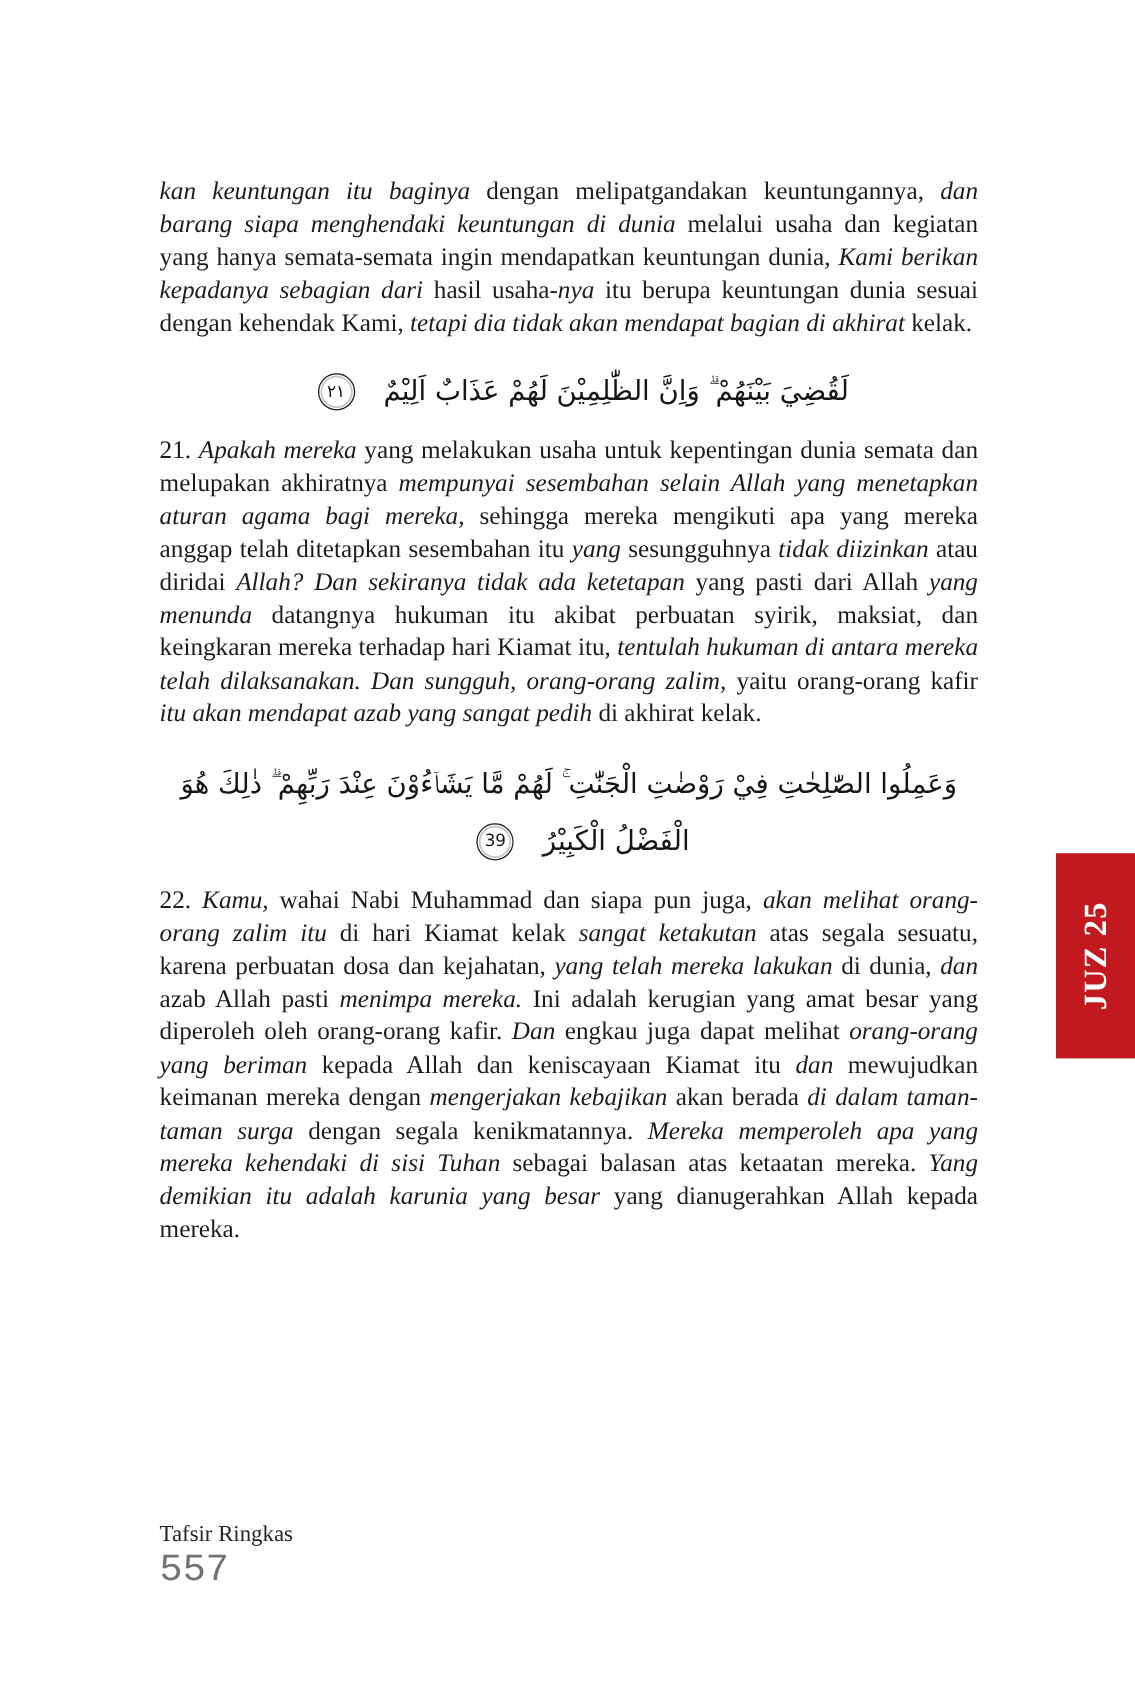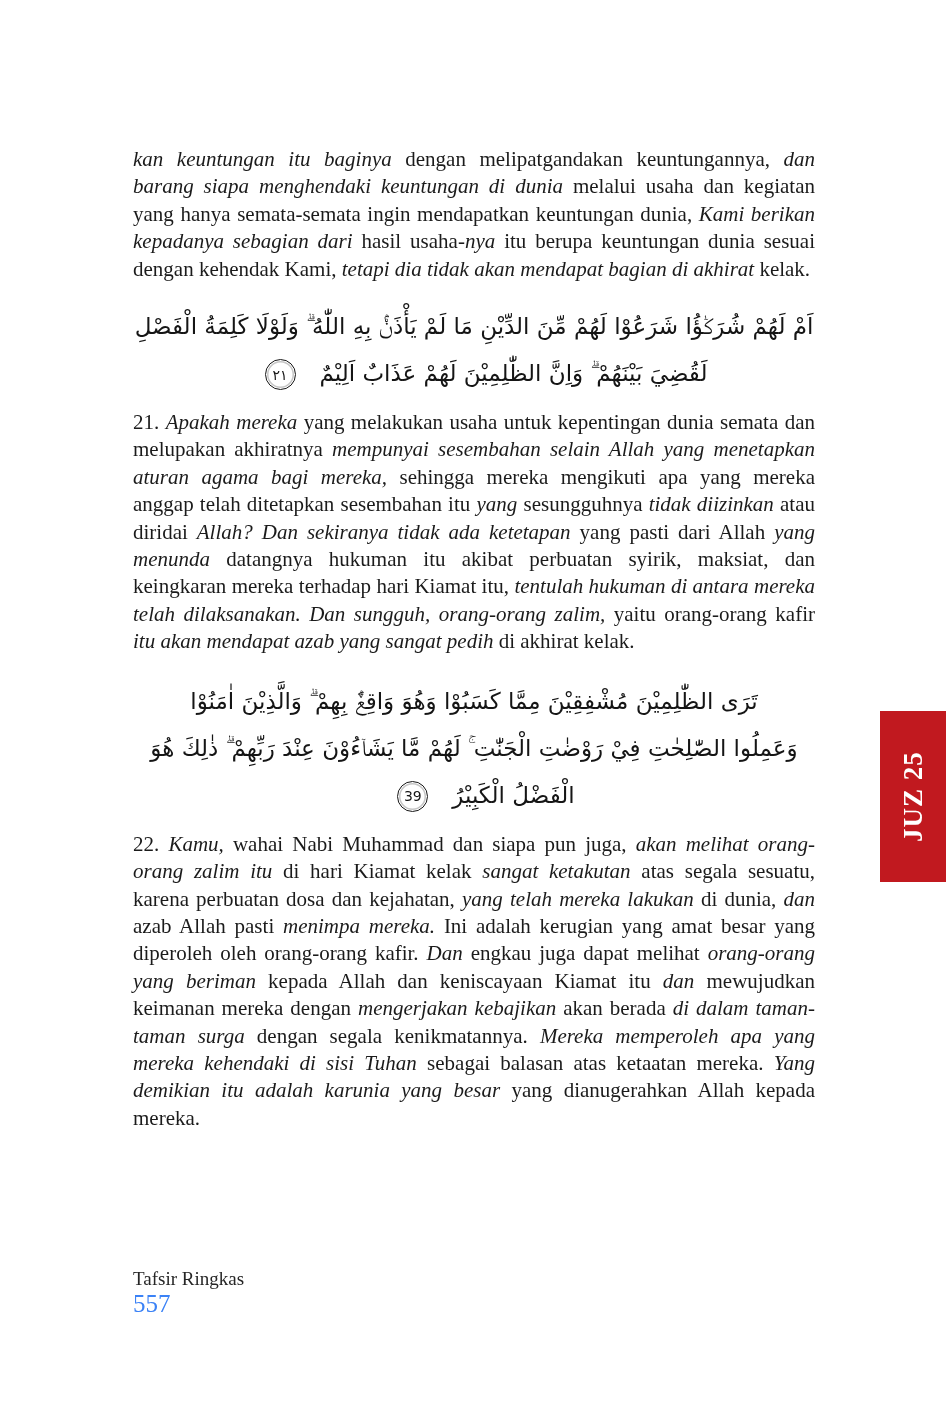--- a/index.html
+++ b/index.html
@@ -36,38 +36,36 @@
   }
   .juz-label{
     color:#ffffff;font-family:"Liberation Serif", serif;font-weight:bold;
     font-size:27px;letter-spacing:1px;transform:rotate(-90deg);white-space:nowrap;
   }
   .footer{
     position:absolute;left:133px;top:1268px;width:682px;
     display:flex;justify-content:space-between;align-items:baseline;flex-direction:column;
   }
   .footer-left{font-size:19px;color:#262626;}
-  .footer-right{font-size:25px;color:#3b82f6;}
+  .footer-right{font-size:32px;color:#737373;font-family:Liberation Mono, monospace;}
 </style>
 </head>
 <body>
 
 <div class="content">
 
   <p class="body-par"><em>kan keuntungan itu baginya </em><span>dengan melipatgandakan keuntungannya, </span><em>dan barang siapa menghendaki keuntungan di dunia </em><span>melalui usaha dan kegiatan yang hanya semata-semata ingin mendapatkan keuntungan dunia, </span><em>Kami berikan kepadanya sebagian dari </em><span>hasil usaha-</span><em>nya </em><span>itu berupa keuntungan dunia sesuai dengan kehendak Kami, </span><em>tetapi dia tidak akan mendapat bagian di akhirat </em><span>kelak.</span></p>
 
   <div class="arabic-block b1">
-      <div class="arabic-line"><span>اَمْ لَهُمْ شُرَكٰۤؤُا شَرَعُوْا لَهُمْ مِّنَ الدِّيْنِ مَا لَمْ يَأْذَنْۢ بِهِ اللّٰهُ ۗ وَلَوْلَا كَلِمَةُ الْفَصْلِ</span></div>
       <div class="arabic-line"><span>لَقُضِيَ بَيْنَهُمْ ۗ وَاِنَّ الظّٰلِمِيْنَ لَهُمْ عَذَابٌ اَلِيْمٌ</span><span class="ayah-badge">٢١</span></div>
     </div>
 
   <p class="body-par"><span>21. </span><em>Apakah mereka </em><span>yang melakukan usaha untuk kepentingan dunia semata dan melupakan akhiratnya </span><em>mempunyai sesembahan selain Allah yang menetapkan aturan agama bagi mereka, </em><span>sehingga mereka mengikuti apa yang mereka anggap telah ditetapkan sesembahan itu </span><em>yang </em><span>sesungguhnya </span><em>tidak diizinkan </em><span>atau diridai </span><em>Allah? Dan sekiranya tidak ada ketetapan </em><span>yang pasti dari Allah </span><em>yang menunda </em><span>datangnya hukuman itu akibat perbuatan syirik, maksiat, dan keingkaran mereka terhadap hari Kiamat itu, </span><em>tentulah hukuman di antara mereka telah dilaksanakan. Dan sungguh, orang-orang zalim, </em><span>yaitu orang-orang kafir </span><em>itu akan mendapat azab yang sangat pedih </em><span>di akhirat kelak.</span></p>
 
   <div class="arabic-block b2">
-      <div class="arabic-line"><span>تَرَى الظّٰلِمِيْنَ مُشْفِقِيْنَ مِمَّا كَسَبُوْا وَهُوَ وَاقِعٌۢ بِهِمْ ۗ وَالَّذِيْنَ اٰمَنُوْا</span></div>
       <div class="arabic-line"><span>وَعَمِلُوا الصّٰلِحٰتِ فِيْ رَوْضٰتِ الْجَنّٰتِ ۚ لَهُمْ مَّا يَشَاۤءُوْنَ عِنْدَ رَبِّهِمْ ۗ ذٰلِكَ هُوَ</span></div>
       <div class="arabic-line"><span>الْفَضْلُ الْكَبِيْرُ</span><span class="ayah-badge">39</span></div>
     </div>
 
   <p class="body-par"><span>22. </span><em>Kamu, </em><span>wahai Nabi Muhammad dan siapa pun juga, </span><em>akan melihat orang-orang zalim itu </em><span>di hari Kiamat kelak </span><em>sangat ketakutan </em><span>atas segala sesuatu, karena perbuatan dosa dan kejahatan, </span><em>yang telah mereka lakukan </em><span>di dunia, </span><em>dan </em><span>azab Allah pasti </span><em>menimpa mereka. </em><span>Ini adalah kerugian yang amat besar yang diperoleh oleh orang-orang kafir. </span><em>Dan </em><span>engkau juga dapat melihat </span><em>orang-orang yang beriman </em><span>kepada Allah dan keniscayaan Kiamat itu </span><em>dan </em><span>mewujudkan keimanan mereka dengan </span><em>mengerjakan kebajikan </em><span>akan berada </span><em>di dalam taman-taman surga </em><span>dengan segala kenikmatannya. </span><em>Mereka memperoleh apa yang mereka kehendaki di sisi Tuhan </em><span>sebagai balasan atas ketaatan mereka. </span><em>Yang demikian itu adalah karunia yang besar </em><span>yang dianugerahkan Allah kepada mereka.</span></p>
 
 
 </div>
 
 <div class="juz-tab" style="background: rgb(193, 25, 31);">

